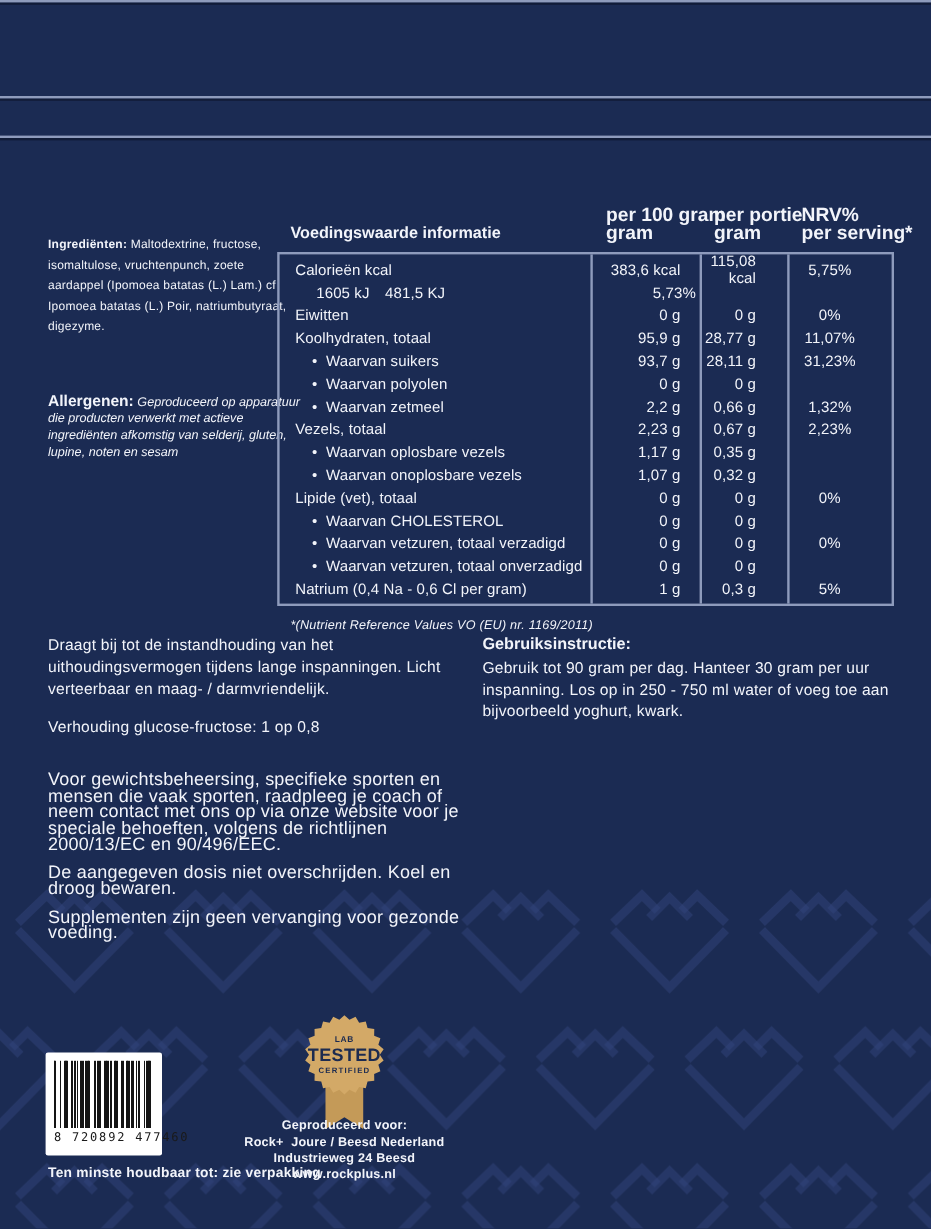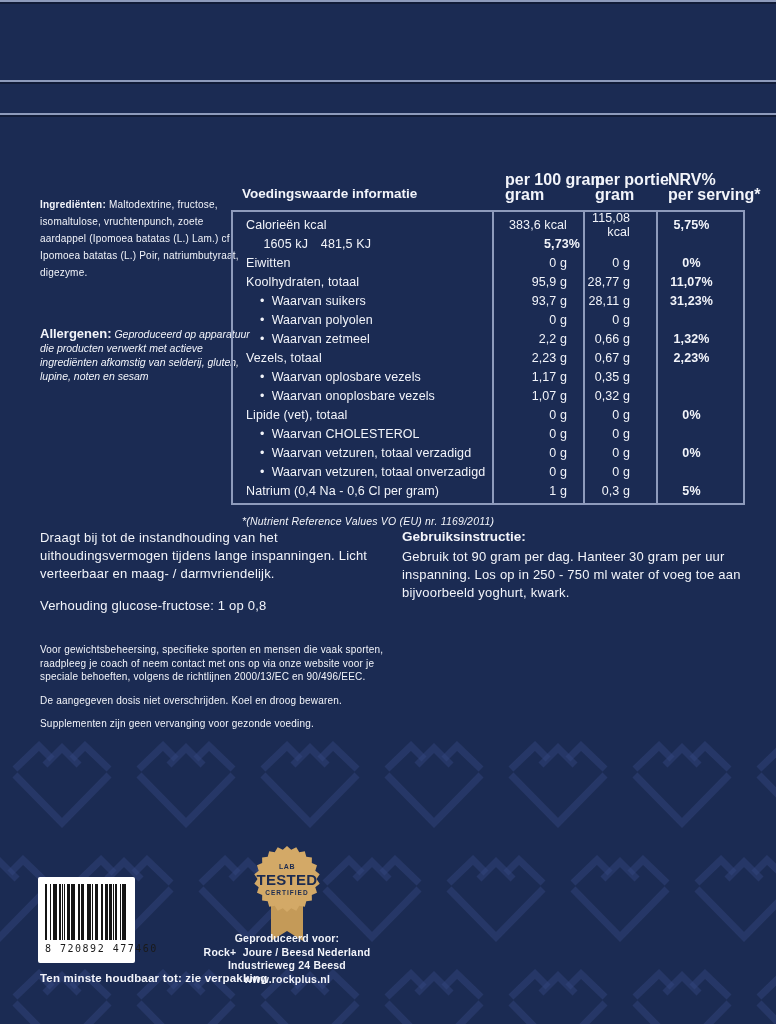--- a/index.html
+++ b/index.html
@@ -32,32 +32,32 @@
   .hc1{width:90px;} .hc2{width:73px;} .hc3{width:88px;}
   .t-bodywrap{position:relative;border:2px solid var(--line);padding:3px 0;margin-top:8px;}
   .vsep{position:absolute;top:0;bottom:0;width:2px;background:var(--line);}
   .vs1{left:259px;} .vs2{left:350px;} .vs3{left:423px;}
   .t-row{display:flex;height:19px;align-items:center;font-size:12.5px;letter-spacing:.1px;}
   .t-row .lab{width:259px;padding-left:13px;box-sizing:border-box;white-space:nowrap;}
   .t-row.sub .lab{padding-left:27px;}
   .t-row.sub .lab::before{content:"\2022\00a0\00a0";}
   .t-row .v1{width:75px;text-align:right;box-sizing:border-box;}
   .t-row .v2{width:73px;text-align:right;padding-right:10px;box-sizing:border-box;}
-  .t-row .v3{flex:1;text-align:center;font-weight:bold;}
+  .t-row .v3{flex:1;text-align:center;}
   .footnote{margin-top:10px;padding-left:11px;font-style:italic;font-size:10.5px;letter-spacing:.2px;}
 
   
   .benefit{position:absolute;left:40px;top:529px;width:352px;font-size:13px;line-height:18px;letter-spacing:.2px;margin:0;}
   .ratio{position:absolute;left:40px;top:598px;font-size:13px;margin:0;letter-spacing:.2px;}
   .usage{position:absolute;left:402px;top:529px;width:348px;}
   .usage h3{margin:0 0 4px 0;font-size:13.5px;font-weight:700;}
   .usage p{margin:0;font-size:13px;line-height:18px;letter-spacing:.2px;}
 
   .disclaimers{position:absolute;left:40px;top:643px;width:352px;}
-  .disclaimers p{margin:0 0 10px 0;font-size:10px;line-height:13.5px;letter-spacing:.2px;}
+  .disclaimers p{margin:0 0 10px 0;font-size:15px;line-height:13.5px;letter-spacing:.2px;}
 
   
   .barcode{position:absolute;left:38px;top:877px;width:97px;height:86px;background:var(--barcode-bg);border-radius:2px;box-sizing:border-box;padding:7px 7px 4px 7px;}
   .bars{height:56px;background-image:
       repeating-linear-gradient(90deg,#141414 0 2px,transparent 2px 5px,#141414 5px 6px,transparent 6px 8px,#141414 8px 11px,transparent 11px 14px),
       repeating-linear-gradient(90deg,#141414 0 1px,transparent 1px 9px,#141414 9px 12px,transparent 12px 17px);}
   .digits{margin-top:3px;font-family:"DejaVu Sans Mono",monospace;font-size:10px;color:#1a1a1a;text-align:center;letter-spacing:1.5px;white-space:nowrap;}
 
   .bestbefore{position:absolute;left:40px;top:972px;margin:0;font-size:11.5px;font-weight:700;letter-spacing:.2px;}
 

